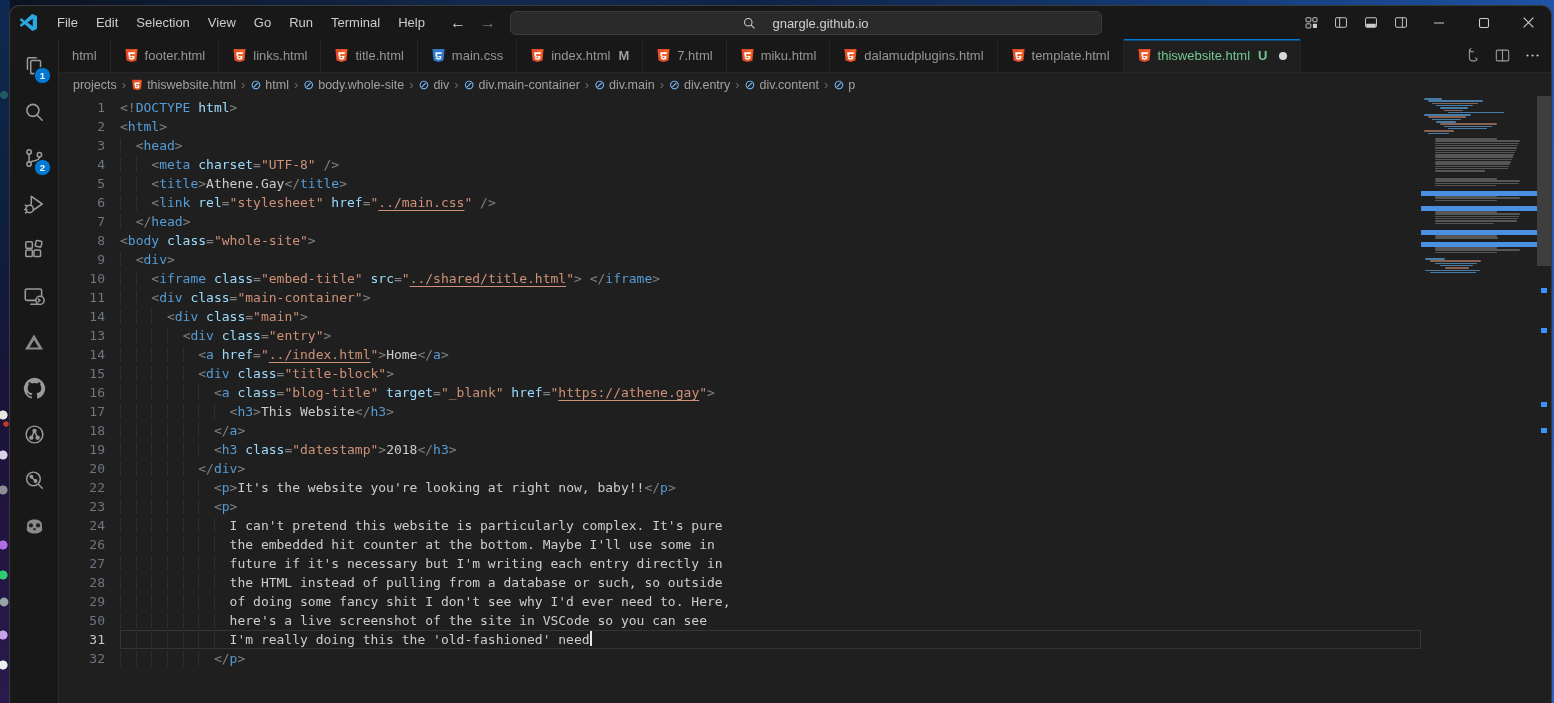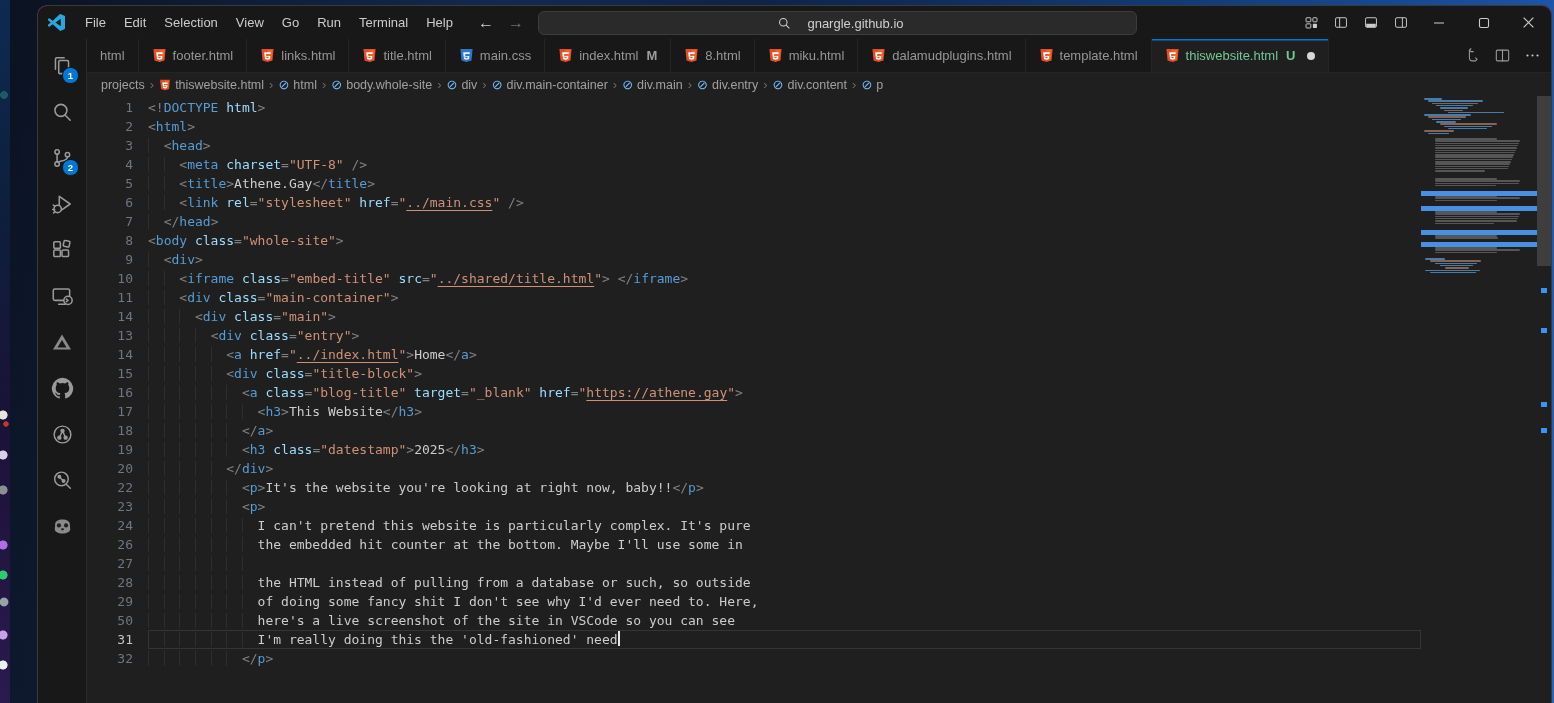--- a/index.html
+++ b/index.html
@@ -20,34 +20,34 @@
       radial-gradient(7px at 3px 545px,#b06fe0 60%,transparent 70%),
       radial-gradient(7px at 3px 575px,#2ecc71 60%,transparent 70%),
       radial-gradient(7px at 4px 602px,#95a5a6 55%,transparent 70%),
       radial-gradient(7px at 3px 635px,#c8a2e8 60%,transparent 70%),
       radial-gradient(7px at 3px 665px,#ecf0f1 60%,transparent 70%),
       linear-gradient(180deg,#0e2a52 0%,#0d1f3c 30%,#1b1238 60%,#2a1a4e 100%);
   }
   .window{
     position:absolute;left:9px;top:5px;right:2px;bottom:0;
     background:#be185d;border:1px solid #3a3a3a;border-bottom:none;
-    border-radius:10px 10px 0 0;display:flex;flex-direction:column;overflow:hidden;margin-left:28px;
+    border-radius:10px 10px 0 0;display:flex;flex-direction:column;overflow:hidden;
   }
   
   .titlebar{height:33px;flex:0 0 33px;display:flex;align-items:center;position:relative;background:#181818;color:#ccc;font-size:13px;}
   .vscode-logo{width:18px;height:18px;margin:0 10px 0 10px;display:flex;align-items:center;}
   .menubar{display:flex;align-items:center;}
   .menu-item{padding:4px 9px;border-radius:5px;color:#cccccc;cursor:default;}
   .nav-arrows{position:absolute;left:440px;display:flex;gap:14px;font-size:16px;}
   .nav-arrows .back{color:#cfcfcf;}
   .nav-arrows .fwd{color:#6e6e6e;}
   .cmd-center{
     position:absolute;left:500px;width:590px;height:22px;top:5px;
     background:#2a2a2a;border:1px solid #3c3c3c;border-radius:6px;
-    display:flex;align-items:center;justify-content:center;gap:16px;color:#cfcfcf;font-size:13px;padding-left:7px;
+    display:flex;align-items:center;justify-content:center;gap:16px;color:#cfcfcf;font-size:13px;
   }
   .tb-right{position:absolute;right:0;top:0;height:33px;display:flex;align-items:center;}
   .tb-icon{width:30px;height:26px;display:flex;align-items:center;justify-content:center;}
   .win-ctl{width:45px;height:33px;display:flex;align-items:center;justify-content:center;}
   
   .main-row{flex:1;display:flex;min-height:0;}
   .activitybar{width:48px;flex:0 0 48px;background:#181818;border-right:1px solid #2b2b2b;display:flex;flex-direction:column;align-items:center;padding-top:4px;gap:0;}
   .act-item{width:48px;height:46px;display:flex;align-items:center;justify-content:center;position:relative;}
   .act-badge{position:absolute;right:7px;bottom:5px;min-width:15px;height:15px;border-radius:8px;background:#0078d4;color:#fff;font-size:9.5px;display:flex;align-items:center;justify-content:center;font-weight:bold;border:1px solid #181818;}
   .editor-col{flex:1;display:flex;flex-direction:column;min-width:0;background:#1f1f1f;}
@@ -315,21 +315,21 @@
               <span class="badge-m">M</span>
             </div>
             <div class="tab">
               <span style="display: flex;">
                 <svg width="15" height="15" viewBox="0 0 16 16">
                   <path d="M1.5 1h13l-1.2 12.2L8 15 2.7 13.2z" fill="#e44d26"></path>
                   <path d="M8 2.2v11.5l4.3-1.5L13.3 2.2z" fill="#f16529"></path>
                   <path d="M4.5 4.5h7l-.2 2H6.6l.15 1.9h4.3l-.35 3.3L8 12.5l-2.7-.8-.15-1.9h1.9l.05.9 1 .25 1-.3.1-1.2H4.9z" fill="#fff"></path>
                 </svg>
               </span>
-              <span>8.html</span>
+              <span>7.html</span>
             </div>
             <div class="tab">
               <span style="display: flex;">
                 <svg width="15" height="15" viewBox="0 0 16 16">
                   <path d="M1.5 1h13l-1.2 12.2L8 15 2.7 13.2z" fill="#e44d26"></path>
                   <path d="M8 2.2v11.5l4.3-1.5L13.3 2.2z" fill="#f16529"></path>
                   <path d="M4.5 4.5h7l-.2 2H6.6l.15 1.9h4.3l-.35 3.3L8 12.5l-2.7-.8-.15-1.9h1.9l.05.9 1 .25 1-.3.1-1.2H4.9z" fill="#fff"></path>
                 </svg>
               </span>
               <span>miku.html</span>
@@ -518,21 +518,21 @@
             <div class="cl">
               <span class="ln">17</span>
               <span class="lc"><span class="tk-w">              </span><span class="tk-p">&lt;</span><span class="tk-t">h3</span><span class="tk-p">&gt;</span><span class="tk-x">This Website</span><span class="tk-p">&lt;/</span><span class="tk-t">h3</span><span class="tk-p">&gt;</span></span>
             </div>
             <div class="cl">
               <span class="ln">18</span>
               <span class="lc"><span class="tk-w">            </span><span class="tk-p">&lt;/</span><span class="tk-t">a</span><span class="tk-p">&gt;</span></span>
             </div>
             <div class="cl">
               <span class="ln">19</span>
-              <span class="lc"><span class="tk-w">            </span><span class="tk-p">&lt;</span><span class="tk-t">h3</span><span class="tk-a"> class</span><span class="tk-p">=</span><span class="tk-s">"datestamp"</span><span class="tk-p">&gt;</span><span class="tk-x">2025</span><span class="tk-p">&lt;/</span><span class="tk-t">h3</span><span class="tk-p">&gt;</span></span>
+              <span class="lc"><span class="tk-w">            </span><span class="tk-p">&lt;</span><span class="tk-t">h3</span><span class="tk-a"> class</span><span class="tk-p">=</span><span class="tk-s">"datestamp"</span><span class="tk-p">&gt;</span><span class="tk-x">2018</span><span class="tk-p">&lt;/</span><span class="tk-t">h3</span><span class="tk-p">&gt;</span></span>
             </div>
             <div class="cl">
               <span class="ln">20</span>
               <span class="lc"><span class="tk-w">          </span><span class="tk-p">&lt;/</span><span class="tk-t">div</span><span class="tk-p">&gt;</span></span>
             </div>
             <div class="cl">
               <span class="ln">22</span>
               <span class="lc"><span class="tk-w">            </span><span class="tk-p">&lt;</span><span class="tk-t">p</span><span class="tk-p">&gt;</span><span class="tk-x">It's the website you're looking at right now, baby!!</span><span class="tk-p">&lt;/</span><span class="tk-t">p</span><span class="tk-p">&gt;</span></span>
             </div>
             <div class="cl">
@@ -542,21 +542,21 @@
             <div class="cl">
               <span class="ln">24</span>
               <span class="lc"><span class="tk-w">              </span><span class="tk-x">I can't pretend this website is particularly complex. It's pure</span></span>
             </div>
             <div class="cl">
               <span class="ln">26</span>
               <span class="lc"><span class="tk-w">              </span><span class="tk-x">the embedded hit counter at the bottom. Maybe I'll use some in</span></span>
             </div>
             <div class="cl">
               <span class="ln">27</span>
-              <span class="lc"><span class="tk-w">              </span></span>
+              <span class="lc"><span class="tk-w">              </span><span class="tk-x">future if it's necessary but I'm writing each entry directly in</span></span>
             </div>
             <div class="cl">
               <span class="ln">28</span>
               <span class="lc"><span class="tk-w">              </span><span class="tk-x">the HTML instead of pulling from a database or such, so outside</span></span>
             </div>
             <div class="cl">
               <span class="ln">29</span>
               <span class="lc"><span class="tk-w">              </span><span class="tk-x">of doing some fancy shit I don't see why I'd ever need to. Here,</span></span>
             </div>
             <div class="cl">

